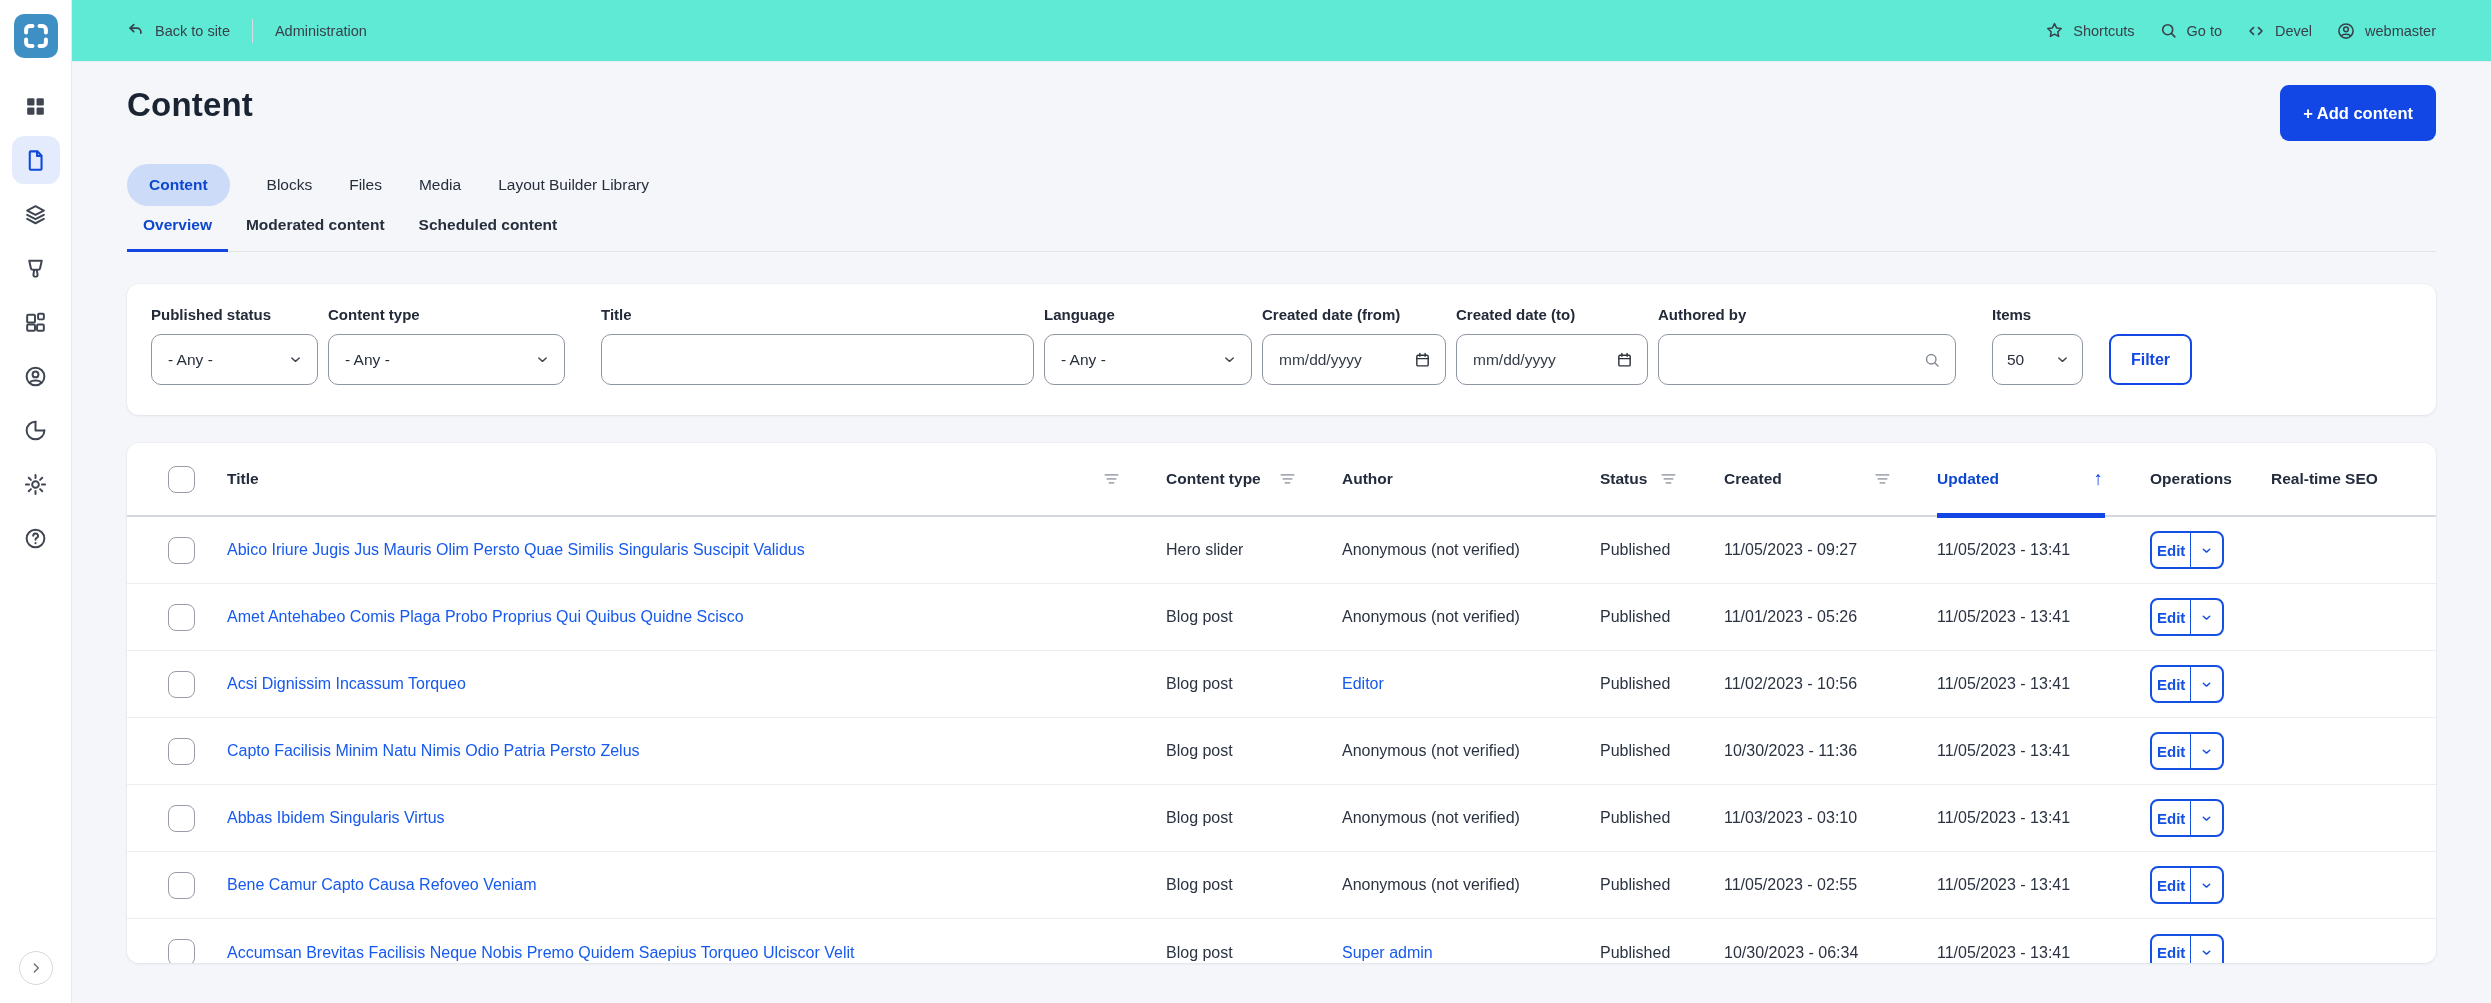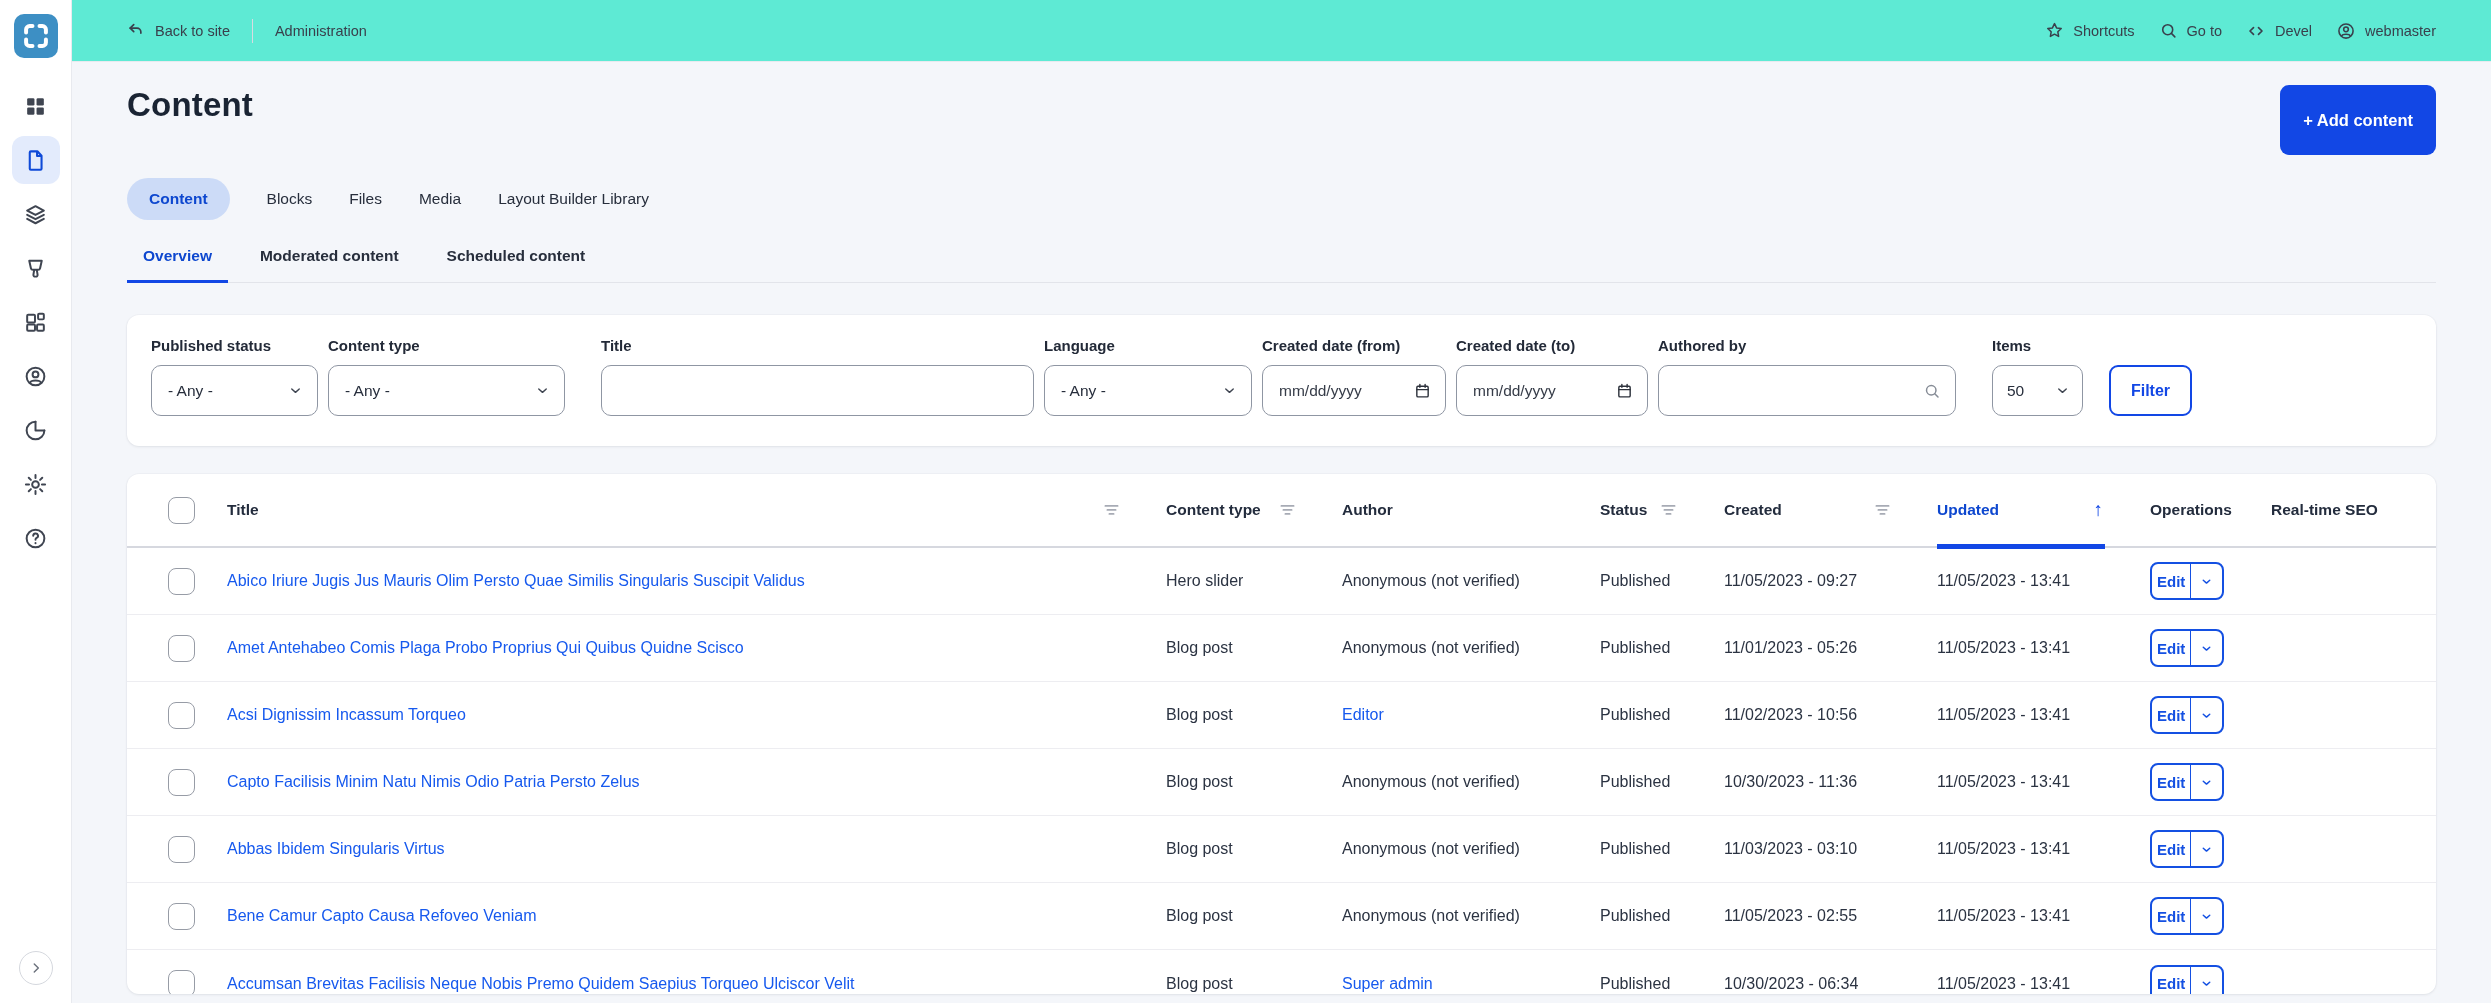--- a/index.html
+++ b/index.html
@@ -46,32 +46,32 @@
   .crumb-sep { width:1px; height:24px; background:#d8dbe1; margin:0 22px; }
   .top-actions { display:flex; align-items:center; gap:24px; }
   .top-action { display:flex; align-items:center; gap:9px; font-size:14.5px; color:#39404c; font-weight:500; }
 
   
   .content { flex:1; padding:23px 55px 0 55px; overflow:hidden; }
   .title-row { display:flex; align-items:flex-start; justify-content:space-between; }
   h1 { font-size:33px; line-height:40px; font-weight:700; color:#1a2433; letter-spacing:.2px; }
   .btn-primary {
     background:#1247e5; color:#fff; border:none; border-radius:9px;
-    height:70px; padding:0 23px; font-size:16.5px; font-weight:600;
+    height:56px; padding:0 23px; font-size:16.5px; font-weight:600;
     font-family:inherit; cursor:pointer;
   }
 
   .primary-tabs { display:flex; align-items:center; gap:37px; margin-top:22px; height:44px; }
   .ptab { font-size:15.5px; font-weight:500; color:#272e3c; cursor:pointer; white-space:nowrap; }
   .ptab.active {
     background:#ccdbf7; color:#0d47cf; font-weight:600;
     padding:12px 22px; border-radius:999px;
   }
 
-  .secondary-tabs { display:flex; gap:16px; margin-top:26px; border-bottom:1px solid #e2e4ea; }
+  .secondary-tabs { display:flex; gap:2px; margin-top:9px; border-bottom:1px solid #e2e4ea; }
   .stab {
     font-size:15.5px; font-weight:600; color:#272e3c; padding:0 16px 15px 16px; cursor:pointer;
     border-bottom:3px solid transparent; margin-bottom:-1px;
   }
   .stab.active { color:#0d47cf; border-bottom-color:#1247e5; }
 
   
   .card {
     background:#fff; border-radius:12px;
     box-shadow:0 1px 3px rgba(16,24,40,.07), 0 0 0 1px rgba(16,24,40,.02);

